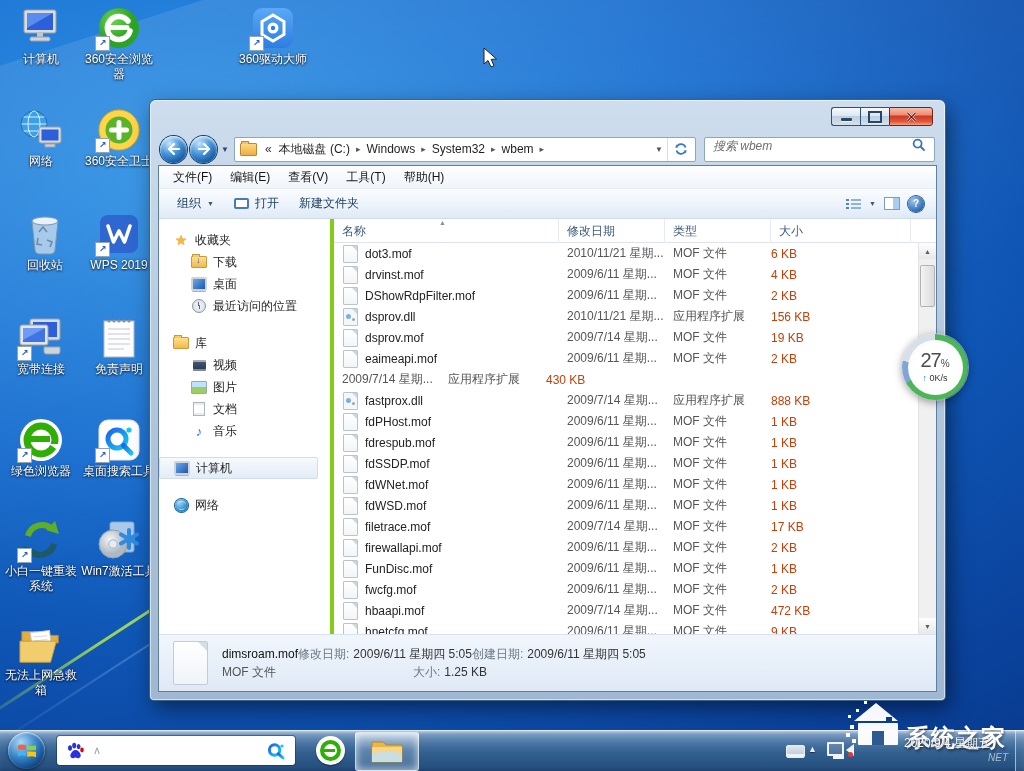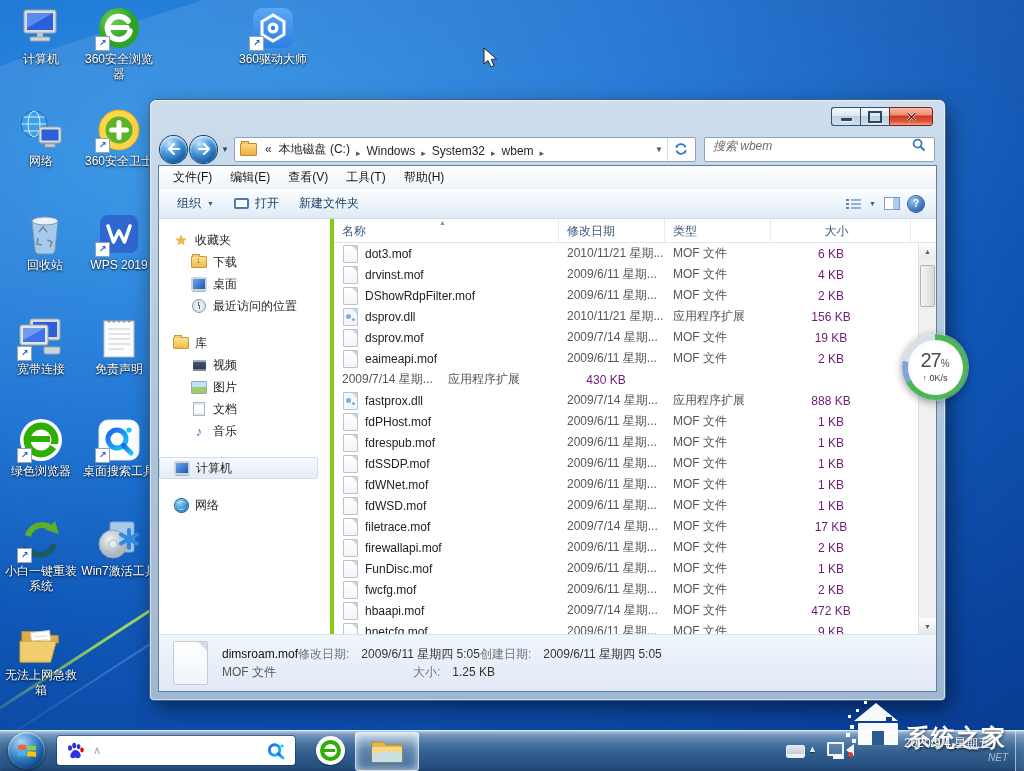--- a/index.html
+++ b/index.html
@@ -38,21 +38,21 @@
   .orb{width:27px;height:27px;border-radius:50%;flex:0 0 auto;display:flex;align-items:center;justify-content:center;
     background:radial-gradient(circle at 35% 28%, #c2e4ff, #4493da 42%, #1a5fa5 72%, #0d4280);
     box-shadow:0 0 0 1px #123f6e, inset 0 2px 3px rgba(255,255,255,.75)}
   .orb+.orb{margin-left:3px}
   .hist{color:#2a4a6b;font-size:8px;margin:0 5px 0 4px}
   .addr{width:462px;height:25px;background:#fff;border:1px solid #8ba5c2;border-radius:2px;box-sizing:border-box;
     display:flex;align-items:center;padding-left:5px;font-size:12px;color:#1f1f1f}
   .fico{width:15px;height:11px;background:linear-gradient(#fbd982,#eeae45);border:1px solid #b98a34;border-radius:1px;position:relative;flex:0 0 auto}
   .fico::before{content:"";position:absolute;top:-3px;left:0;width:6px;height:2px;background:#f2c45e;border:1px solid #b98a34;border-bottom:none;border-radius:1px 1px 0 0}
   .ovf{margin:0 6px 0 8px;color:#333}
-  .crumbs{flex:1;display:flex;align-items:flex-end;white-space:nowrap;overflow:hidden}
+  .crumbs{flex:1;display:flex;align-items:center;white-space:nowrap;overflow:hidden}
   .crumb{padding:0 1px}
   .csep{color:#555;font-size:9px;padding:0 5px}
   .addr-dd{width:16px;text-align:center;font-size:8px;color:#44566b}
   .refresh{width:27px;height:100%;border-left:1px solid #d5e0ec;display:flex;align-items:center;justify-content:center}
   .searchbox{margin-left:8px;flex:1;height:25px;background:#fff;border:1px solid #8ba5c2;border-radius:2px;box-sizing:border-box;
     display:flex;align-items:flex-start;padding:0 8px;color:#6e6e6e;font-style:italic;font-size:12px}
   .searchbox .ph{flex:1}
 
   .client{position:absolute;left:8px;right:8px;top:65px;bottom:8px;background:#fff;border:1px solid #5f7ea0;display:flex;flex-direction:column}
   .menubar{height:22px;flex:0 0 auto;display:flex;align-items:center;padding-left:5px;font-size:12px;color:#161616;
@@ -90,46 +90,46 @@
     box-shadow:inset 0 2px 0 rgba(255,255,255,.5), inset 0 -2px 0 rgba(255,255,255,.4)}
   .ni-pic{width:14px;height:11px;border:1px solid #9aa7b4;background:linear-gradient(#bfe3ff 45%,#9cd05e 45%);border-radius:1px}
   .ni-doc{width:10px;height:12px;background:#fff;border:1px solid #aab6c2;box-shadow:inset 0 2px 0 #e7ecf1, inset 0 -2px 0 #e7ecf1}
   .ni-music{color:#3b6fd4;font-size:13px}
   .ni-globe{width:13px;height:13px;border-radius:50%;background:radial-gradient(circle at 35% 30%,#9fd4f2,#2f8bd0 60%,#176aa8);position:relative;box-shadow:0 0 0 1px #1b6298}
   .ni-globe::after{content:"";position:absolute;inset:2px;border-radius:50%;border:1px solid rgba(255,255,255,.65);border-left:none;border-right:none}
 
   .filearea{flex:1;position:relative;border-left:4px solid #84cc16;min-width:0}
   .colheads{height:24px;display:flex;border-bottom:1px solid #dde4eb;font-size:12px;color:#3d5a7d;position:relative;box-sizing:border-box}
   .ch{box-sizing:border-box;padding:4px 8px 0;border-right:1px solid #e6ebf1;height:24px}
-  .ch0{width:225px}.ch1{width:106px}.ch2{width:106px}.ch3{width:140px;text-align:center;padding-right:16px}
+  .ch0{width:225px}.ch1{width:106px}.ch2{width:106px}.ch3{width:140px;text-align:left;padding-right:16px}
   .sortmark{position:absolute;top:0;left:105px;font-size:7px;color:#7d91a6;line-height:8px}
   .rows{position:absolute;top:24px;bottom:0;left:0;right:17px;overflow:hidden;font-size:12px}
   .row{display:flex;height:21px;align-items:center}
   .cell{box-sizing:border-box;white-space:nowrap;overflow:hidden}
   .c0{width:225px;display:flex;align-items:center;gap:7px;padding-left:9px;color:#222}
   .c1{width:106px;color:#555;padding-left:8px}
   .c2{width:106px;color:#555;padding-left:8px}
-  .c3{width:140px;color:#701a75;text-align:center;padding-right:20px}
+  .c3{width:140px;color:#c2410c;text-align:left;padding-right:20px}
   .fi{width:13px;height:16px;background:linear-gradient(#ffffff,#f2f5f8);border:1px solid #b9c3cd;border-radius:1px;position:relative;flex:0 0 auto}
   .fi::before{content:"";position:absolute;top:0;right:0;border-style:solid;border-width:0 5px 5px 0;border-color:transparent #cdd6df transparent transparent}
   .fi.dll{background:#f4f7fa}
   .fi.dll::after{content:"";position:absolute;left:2px;top:5px;width:5px;height:5px;border-radius:50%;background:#7fb0d8;box-shadow:5px 3px 0 -1px #9aa9b8}
   .vscroll{position:absolute;top:24px;bottom:0;right:0;width:17px;background:#f0f0f0;border-left:1px solid #e2e2e2}
   .sbtn{height:16px;display:flex;align-items:center;justify-content:center;font-size:7px;color:#5a6holds5;color:#57606a;background:linear-gradient(#fefefe,#e8e8e8)}
   .sbtn.dn{position:absolute;bottom:0;left:0;right:0}
   .sthumb{position:absolute;top:22px;left:1px;right:1px;height:40px;background:linear-gradient(90deg,#f4f4f4,#dadada);border:1px solid #b3b3b3;border-radius:2px}
 
   .details{height:56px;flex:0 0 auto;border-top:1px solid #d9e3ef;background:linear-gradient(#f1f6fc,#dfe9f6);
     display:flex;align-items:center;padding:0 14px;gap:14px;font-size:12px;color:#555}
   .bigdoc{width:33px;height:42px;background:linear-gradient(#fff,#f0f4f8);border:1px solid #c3ccd6;border-radius:2px;position:relative;flex:0 0 auto}
   .bigdoc::before{content:"";position:absolute;top:0;right:0;border-style:solid;border-width:0 9px 9px 0;border-color:transparent #d5dde5 transparent transparent}
   .dinfo{line-height:18px}
   .dname{color:#111}
   .dlab{color:#6b7684;}
-  .dval{color:#333;margin-left:12px}
+  .dval{color:#333;margin-left:4px}
   .w-type{display:inline-block;width:191px;color:#555}
 
   
   .widget{position:absolute;left:902px;top:334px;width:66px;height:66px;border-radius:50%;z-index:6;
     background:conic-gradient(#4cb557 0 67%, #7fa4d8 67% 78%, #d7dfe9 78% 100%);
     box-shadow:0 2px 8px rgba(0,0,0,.4), 0 0 0 1px rgba(255,255,255,.55);display:flex;align-items:center;justify-content:center}
   .winner{width:55px;height:55px;border-radius:50%;background:radial-gradient(#ffffff 55%,#eef6ef);
     display:flex;flex-direction:column;align-items:center;justify-content:center}
   .pct{font-size:20px;color:#4c4c4c;line-height:19px;letter-spacing:-1px}
   .pctsign{font-size:10px;letter-spacing:0}

